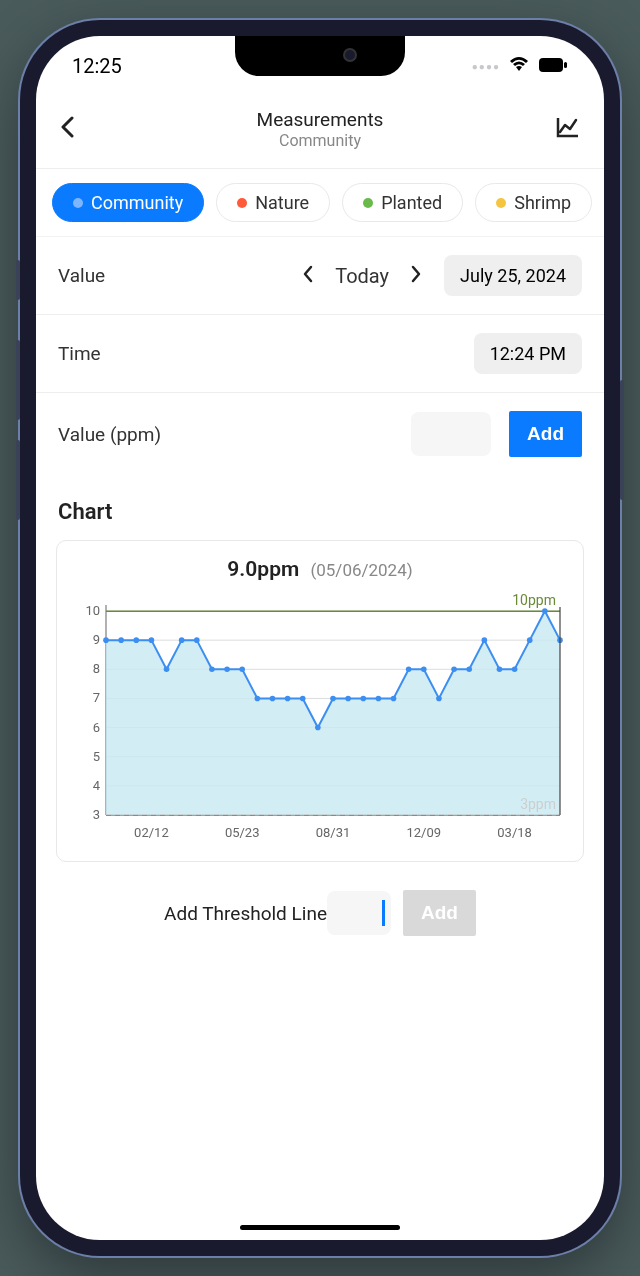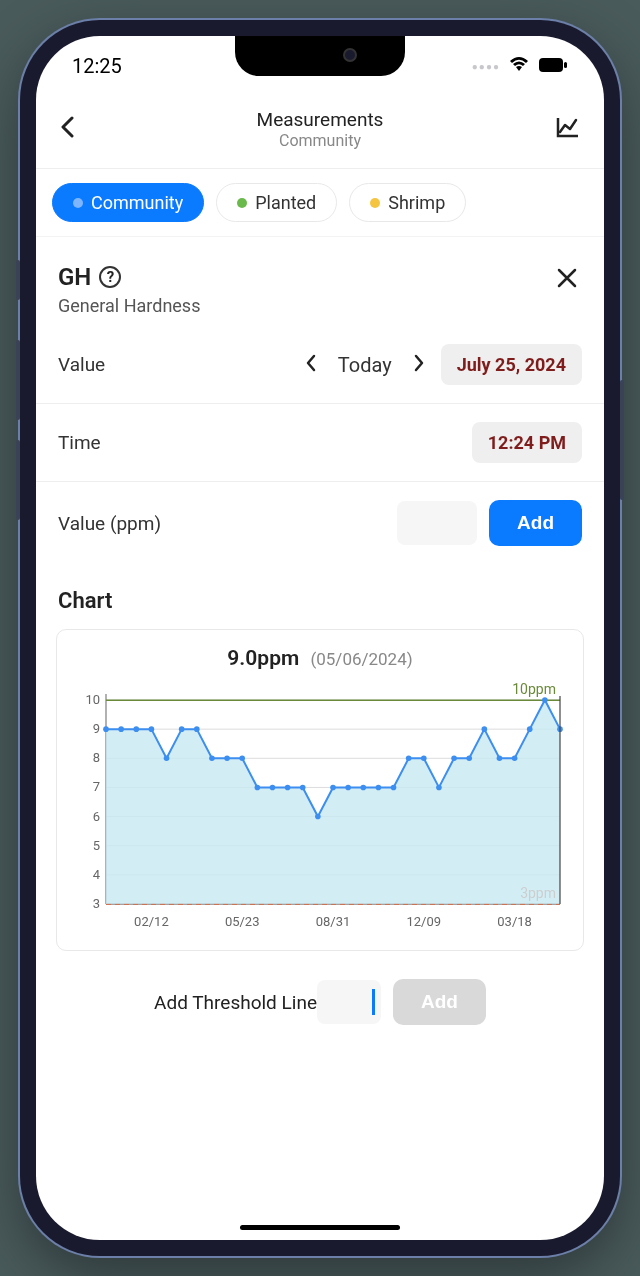--- a/index.html
+++ b/index.html
@@ -106,39 +106,38 @@
   .row {
     display: flex;
     justify-content: space-between;
     align-items: center;
     padding: 18px 22px;
     border-bottom: 1px solid #eee;
     font-size: 19px;
     color: #333;
   }
   .row:last-of-type { border-bottom: none; }
-  .row-right { display: flex; align-items: center; gap: 12px; }
+  .row-right { display: flex; align-items: center; gap: 18px; }
   .pill {
     background: #efefef;
     border-radius: 8px;
     padding: 10px 16px;
     font-size: 18px;
-    color: #7f1d1d;
-    font-weight: bold;
+    color: #000000;
   }
   .stepper { display: flex; align-items: center; gap: 18px; font-size: 20px; }
   .stepper .arrow { cursor: pointer; color: #333; padding: 4px; }
   .value-input {
     width: 80px; height: 44px;
     background: #f6f6f6; border: none; border-radius: 8px;
     text-align: center; font-size: 18px;
   }
   .add-btn {
     background: #0a7aff; color: #fff; border: none;
-    border-radius: 10px; padding: 12px 28px;
+    border-radius: 2px; padding: 12px 18px;
     font-size: 19px; font-weight: 600; cursor: pointer;
   }
   .add-btn.disabled { background: #d9d9d9; color: #fff; }
   .chart-title { font-size: 22px; font-weight: 600; color: #222; padding: 24px 22px 12px; }
   .chart-box {
     margin: 4px 20px 18px;
     border: 1px solid #e8e8e8;
     border-radius: 10px;
     padding: 16px 12px 6px;
   }
@@ -216,43 +215,33 @@
           </svg>
       </div>
     </div>
 
     <div class="chips" id="chips">
         <div class="chip active">
           <span class="dot" style="background: rgb(125, 182, 255);"></span>
           <span>Community</span>
         </div>
         <div class="chip">
+          <span class="dot" style="background: rgb(255, 91, 58);"></span>
+          <span>Nature</span>
+        </div>
+        <div class="chip">
           <span class="dot" style="background: rgb(106, 185, 75);"></span>
           <span>Planted</span>
         </div>
         <div class="chip">
           <span class="dot" style="background: rgb(245, 197, 66);"></span>
           <span>Shrimp</span>
         </div>
       </div>
 
-    <div class="param-header">
-      <div>
-        <div class="param-title">
-          <span>GH</span>
-          <span class="help-circle">?</span>
-        </div>
-        <div class="param-sub">General Hardness</div>
-      </div>
-      <div class="close-x">
-        <svg width="22" height="22" viewBox="0 0 22 22">
-            <path d="M3 3 L19 19 M19 3 L3 19" stroke="#222" stroke-width="2.5" stroke-linecap="round"></path>
-          </svg>
-      </div>
-    </div>
 
     <div class="row">
       <span>Value</span>
       <div class="row-right">
         <div class="stepper">
           <span class="arrow">
             <svg width="11" height="18" viewBox="0 0 11 18">
                 <path d="M9 2 L3 9 L9 16" stroke="#222" stroke-width="2.5" fill="none" stroke-linecap="round" stroke-linejoin="round"></path>
               </svg>
           </span>

